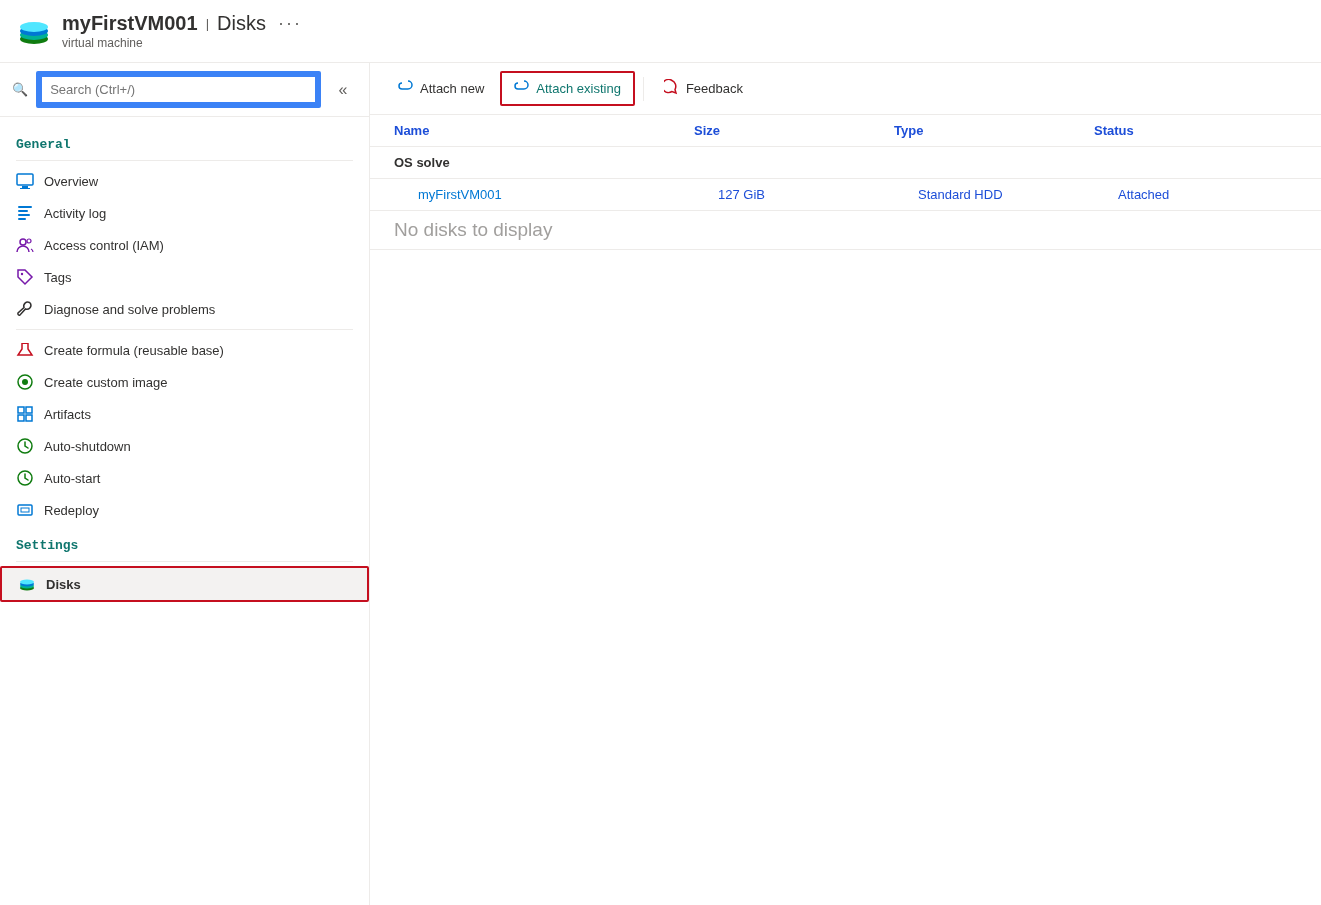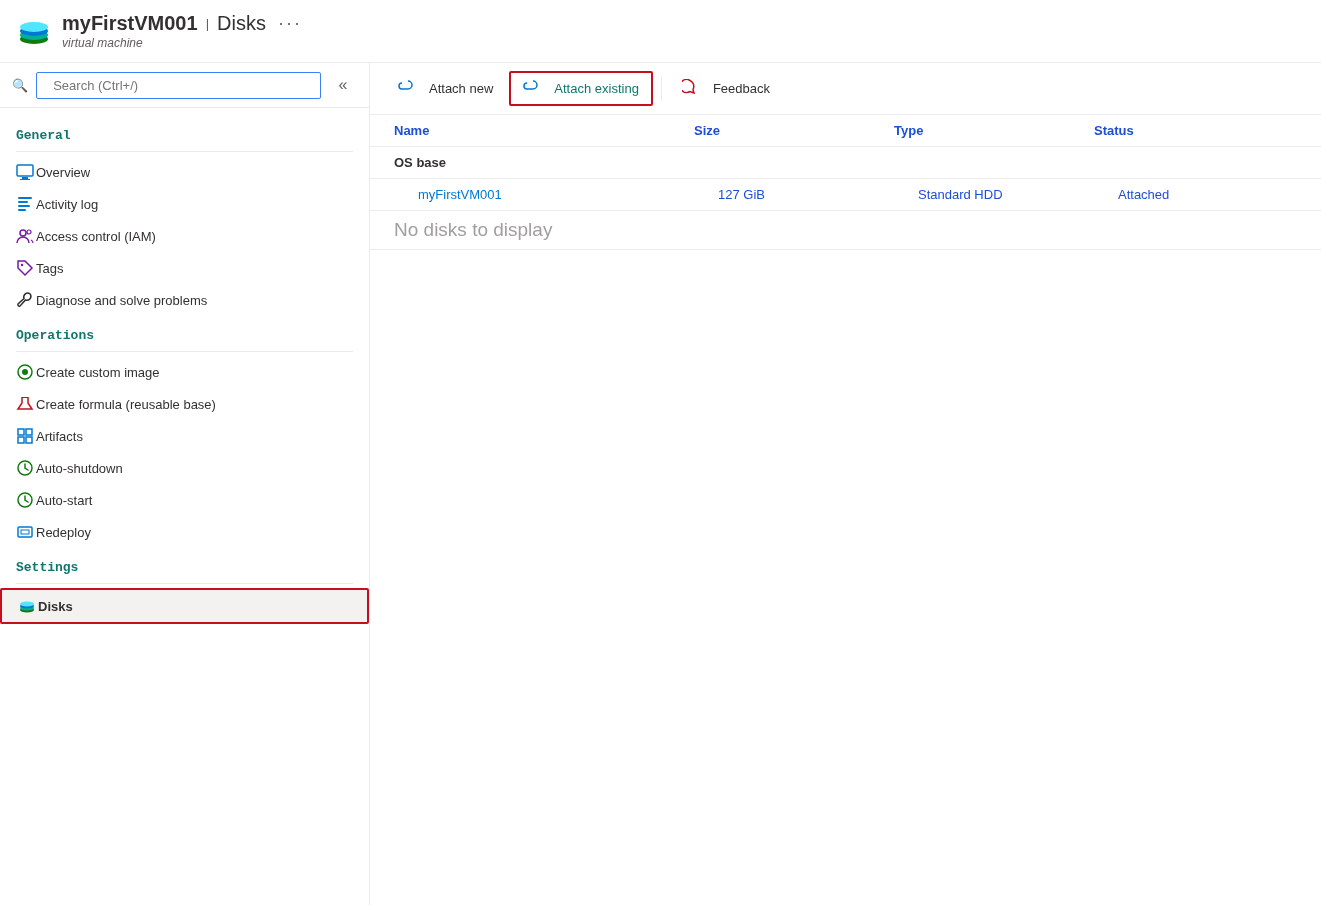--- a/index.html
+++ b/index.html
@@ -4,48 +4,48 @@
   <style>
     * { box-sizing: border-box; margin: 0; padding: 0; }
     body { font-family: 'Segoe UI', Arial, sans-serif; font-size: 13px; color: #323130; background: #fff; display: flex; flex-direction: column; height: 905px; width: 1321px; overflow: hidden; }
 
     
     .header { display: flex; align-items: center; padding: 12px 16px; border-bottom: 1px solid #edebe9; background: #fff; }
     .header-icon { width: 36px; height: 36px; margin-right: 10px; flex-shrink: 0; }
     .header-title { font-size: 20px; font-weight: 600; color: #323130; }
     .header-separator { margin: 0 8px; color: #605e5c; font-weight: 300; }
     .header-subtitle { font-size: 20px; font-weight: 300; color: #323130; }
-    .header-subtitle-small { font-size: 12px; color: #605e5c; margin-top: 1px; font-style: italic; }
+    .header-subtitle-small { font-size: 12px; color: #605e5c; margin-top: 1px; }
     .header-title-group { display: flex; flex-direction: column; }
     .header-title-row { display: flex; align-items: center; }
     .header-dots { font-size: 18px; color: #605e5c; margin-left: 12px; cursor: pointer; letter-spacing: 2px; }
 
     
     .main-layout { display: flex; flex: 1; overflow: hidden; }
 
     
     .sidebar { width: 370px; border-right: 1px solid #edebe9; display: flex; flex-direction: column; overflow: hidden; background: #fff; }
     .search-bar { padding: 8px 12px; border-bottom: 1px solid #edebe9; display: flex; align-items: center; gap: 8px; }
-    .search-input { flex: 1; border: 1px solid #3b82f6; border-radius: 2px; padding: 5px 16px; font-size: 13px; color: #323130; background: #fff; }
+    .search-input { flex: 1; border: 6px solid #3b82f6; border-radius: 2px; padding: 5px 8px; font-size: 13px; color: #323130; background: #fff; }
     .search-icon-span { color: #605e5c; font-size: 13px; }
     .collapse-btn { width: 28px; height: 28px; display: flex; align-items: center; justify-content: center; cursor: pointer; color: #605e5c; font-size: 16px; border: none; background: transparent; }
 
     .sidebar-nav { flex: 1; overflow-y: auto; padding: 8px 0; }
     .sidebar-section-label { font-size: 13px; font-weight: 600; color: #0f766e; padding: 12px 16px 4px 16px; font-family: Liberation Mono, monospace; }
     .sidebar-divider { border: none; border-top: 1px solid #edebe9; margin: 4px 16px; }
-    .sidebar-item { display: flex; align-items: center; gap: 2px; padding: 7px 16px; cursor: pointer; color: #323130; font-size: 13px; }
+    .sidebar-item { display: flex; align-items: center; gap: 10px; padding: 7px 16px; cursor: pointer; color: #323130; font-size: 13px; }
     .sidebar-item.active { background: #f3f2f1; font-weight: 600; border: 2px solid #c50f1f; border-radius: 2px; }
     .sidebar-item-icon { width: 18px; height: 18px; flex-shrink: 0; display: flex; align-items: center; justify-content: center; }
 
     
     .content { flex: 1; display: flex; flex-direction: column; overflow: hidden; }
 
     
     .toolbar { display: flex; align-items: center; padding: 8px 16px; border-bottom: 1px solid #edebe9; gap: 4px; }
-    .toolbar-btn { display: flex; align-items: center; gap: 15px; padding: 6px 12px; font-size: 13px; color: #323130; cursor: pointer; background: transparent; border: none; border-radius: 2px; }
+    .toolbar-btn { display: flex; align-items: center; gap: 6px; padding: 6px 12px; font-size: 13px; color: #323130; cursor: pointer; background: transparent; border: none; border-radius: 2px; }
     .toolbar-btn.selected { border: 2px solid #c50f1f; border-radius: 2px; color: #0f766e; }
     .toolbar-divider { width: 1px; height: 24px; background: #edebe9; margin: 0 4px; }
 
     
     .table-area { flex: 1; overflow-y: auto; padding: 0; }
     .table-header { display: grid; grid-template-columns: 300px 200px 200px 200px 1fr; padding: 8px 24px; border-bottom: 1px solid #edebe9; background: #fff; }
     .table-header-cell { font-size: 13px; font-weight: 600; color: #1d4ed8; }
     .section-row { padding: 8px 24px; font-size: 13px; font-weight: 600; color: #323130; border-bottom: 1px solid #edebe9; background: #fff; }
     .data-row { display: grid; grid-template-columns: 300px 200px 200px 200px 1fr; padding: 8px 24px 8px 48px; border-bottom: 1px solid #edebe9; }
     .data-cell { font-size: 13px; color: #1d4ed8; }
@@ -139,41 +139,40 @@
 
       <div class="sidebar-item">
         <span class="sidebar-item-icon">
           <svg width="18" height="18" viewBox="0 0 18 18">
               <path d="M14.5 3.5a4 4 0 01-5 5.5L4 15a1.5 1.5 0 01-2-2l6-5.5a4 4 0 015.5-5z" fill="none" stroke="#323130" stroke-width="1.5"></path>
             </svg>
         </span>
         <span>Diagnose and solve problems</span>
       </div>
 
-      <div class="sidebar-section-label">Operations</div>
       <hr class="sidebar-divider">
+
+      <div class="sidebar-item">
+        <span class="sidebar-item-icon">
+          <svg width="18" height="18" viewBox="0 0 18 18">
+              <path d="M6 2v6L2 14h14L12 8V2" fill="none" stroke="#c50f1f" stroke-width="1.5"></path>
+              <rect x="6" y="2" width="6" height="1" fill="#c50f1f"></rect>
+            </svg>
+        </span>
+        <span>Create formula (reusable base)</span>
+      </div>
 
       <div class="sidebar-item">
         <span class="sidebar-item-icon">
           <svg width="18" height="18" viewBox="0 0 18 18">
               <circle cx="9" cy="9" r="7" fill="none" stroke="#107c10" stroke-width="1.5"></circle>
               <circle cx="9" cy="9" r="3" fill="#107c10"></circle>
             </svg>
         </span>
         <span>Create custom image</span>
-      </div>
-
-      <div class="sidebar-item">
-        <span class="sidebar-item-icon">
-          <svg width="18" height="18" viewBox="0 0 18 18">
-              <path d="M6 2v6L2 14h14L12 8V2" fill="none" stroke="#c50f1f" stroke-width="1.5"></path>
-              <rect x="6" y="2" width="6" height="1" fill="#c50f1f"></rect>
-            </svg>
-        </span>
-        <span>Create formula (reusable base)</span>
       </div>
 
       <div class="sidebar-item">
         <span class="sidebar-item-icon">
           <svg width="18" height="18" viewBox="0 0 18 18">
               <rect x="2" y="2" width="6" height="6" fill="none" stroke="#0078d4" stroke-width="1.5"></rect>
               <rect x="10" y="2" width="6" height="6" fill="none" stroke="#0078d4" stroke-width="1.5"></rect>
               <rect x="2" y="10" width="6" height="6" fill="none" stroke="#0078d4" stroke-width="1.5"></rect>
               <rect x="10" y="10" width="6" height="6" fill="none" stroke="#0078d4" stroke-width="1.5"></rect>
             </svg>
@@ -265,21 +264,21 @@
     <div class="table-area">
 
       <div class="table-header">
         <div class="table-header-cell">Name</div>
         <div class="table-header-cell">Size</div>
         <div class="table-header-cell">Type</div>
         <div class="table-header-cell">Status</div>
         <div class="table-header-cell"></div>
       </div>
 
-      <div class="section-row">OS base</div>
+      <div class="section-row">OS solve</div>
 
       <div class="data-row">
         <div class="data-cell link">myFirstVM001</div>
         <div class="data-cell">127 GiB</div>
         <div class="data-cell">Standard HDD</div>
         <div class="data-cell">Attached</div>
         <div class="data-cell"></div>
       </div>
 
 

